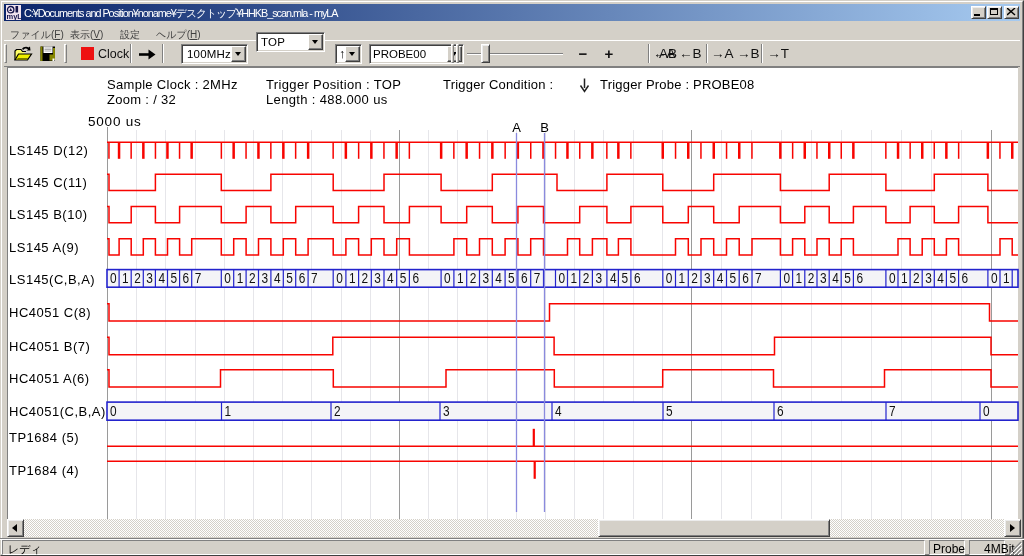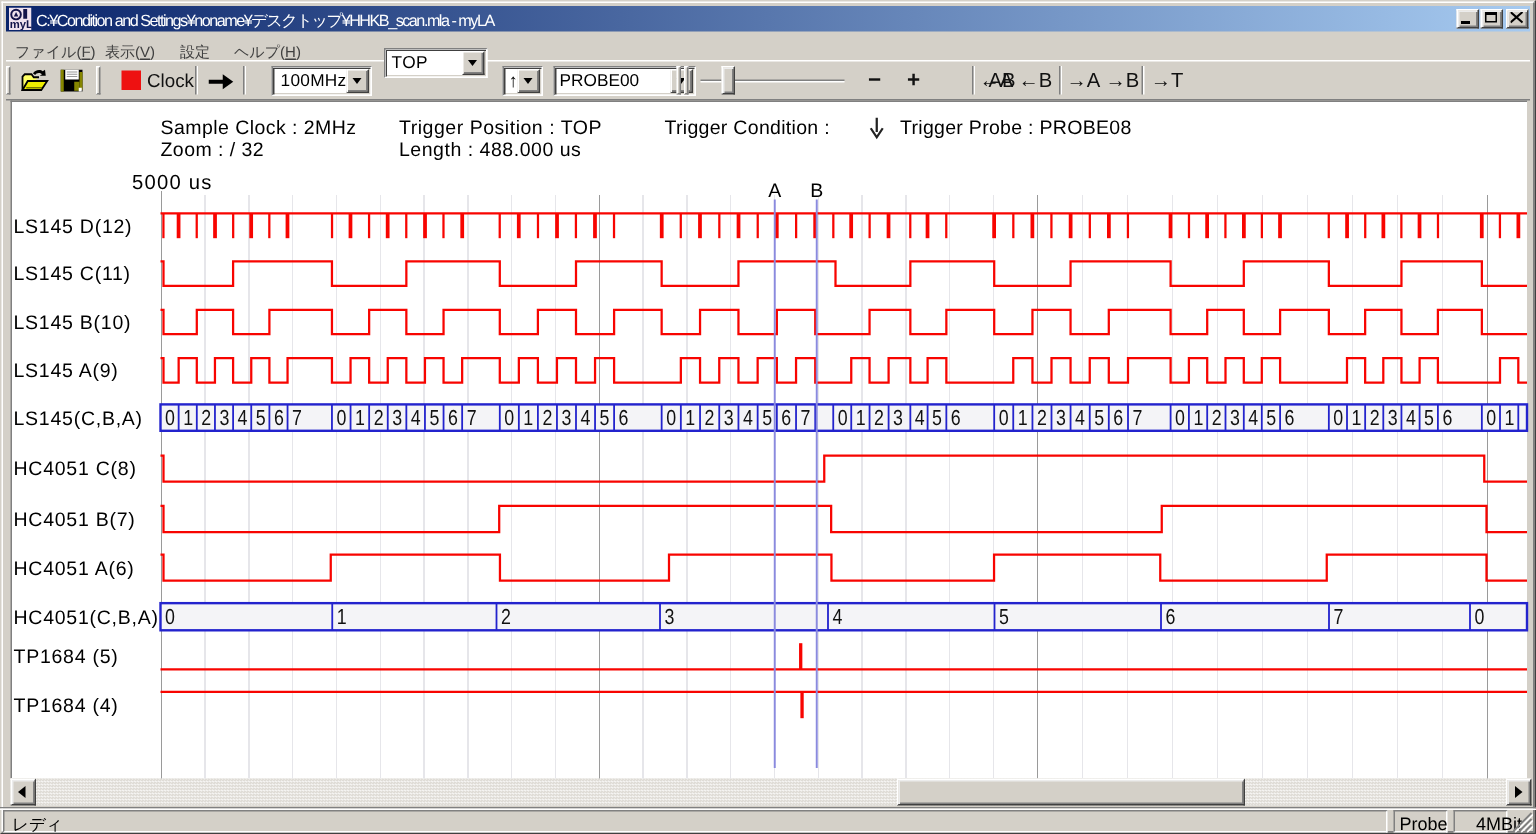--- a/index.html
+++ b/index.html
@@ -200,21 +200,21 @@
 <div class="abs" style="left:7px;top:67px;width:1px;height:452px;background:#808080"></div>
 
 <div class="abs" style="left:4px;top:4px;width:1016px;height:17px;background:linear-gradient(90deg,#0a246a,#a6caf0)"></div>
 <svg class="abs" style="left:6px;top:5px" width="15" height="15" viewBox="0 0 15 15">
  <rect x="0" y="0" width="15" height="15" fill="#f0e2ee"></rect>
  <circle cx="4.7" cy="4.7" r="3.2" fill="none" stroke="#14144a" stroke-width="1.3"></circle>
  <path d="M3.2,6 L4.7,3 L6.2,6 Z" fill="#14144a"></path>
  <rect x="9.5" y="1" width="2.6" height="6.5" fill="#14144a"></rect>
  <text x="0.5" y="13.5" font-size="7.5" font-family="Liberation Sans, sans-serif" font-weight="bold" fill="#14144a">myLA</text>
 </svg>
-<div class="abs" style="left:24px;top:7px;color:#fff;font-size:10.8px;letter-spacing:-1px;white-space:pre">C:¥Condition and Settings¥noname¥デスクトップ¥HHKB_scan.mla - myLA</div>
+<div class="abs" style="left:24px;top:7px;color:#fff;font-size:10.8px;letter-spacing:-1px;white-space:pre">C:¥Documents and Position¥noname¥デスクトップ¥HHKB_scan.mla - myLA</div>
 <div class="abs btn" style="left:971px;top:6px;width:15px;height:13px"></div>
 <div class="abs btn" style="left:987px;top:6px;width:15px;height:13px"></div>
 <div class="abs btn" style="left:1004px;top:6px;width:15px;height:13px"></div>
 <div class="abs" style="left:974px;top:14px;width:6px;height:2px;background:#000"></div>
 <div class="abs" style="left:990px;top:8px;width:8px;height:7px;border:1px solid #000;border-top-width:2px"></div>
 <svg class="abs" style="left:1007px;top:8px" width="9" height="8">
     <path d="M0,0 L8,7 M8,0 L0,7" stroke="#000" stroke-width="1.4"></path>
   </svg>
 
 <div class="mi" style="left:10px">ファイル(<u>F</u>)</div>

